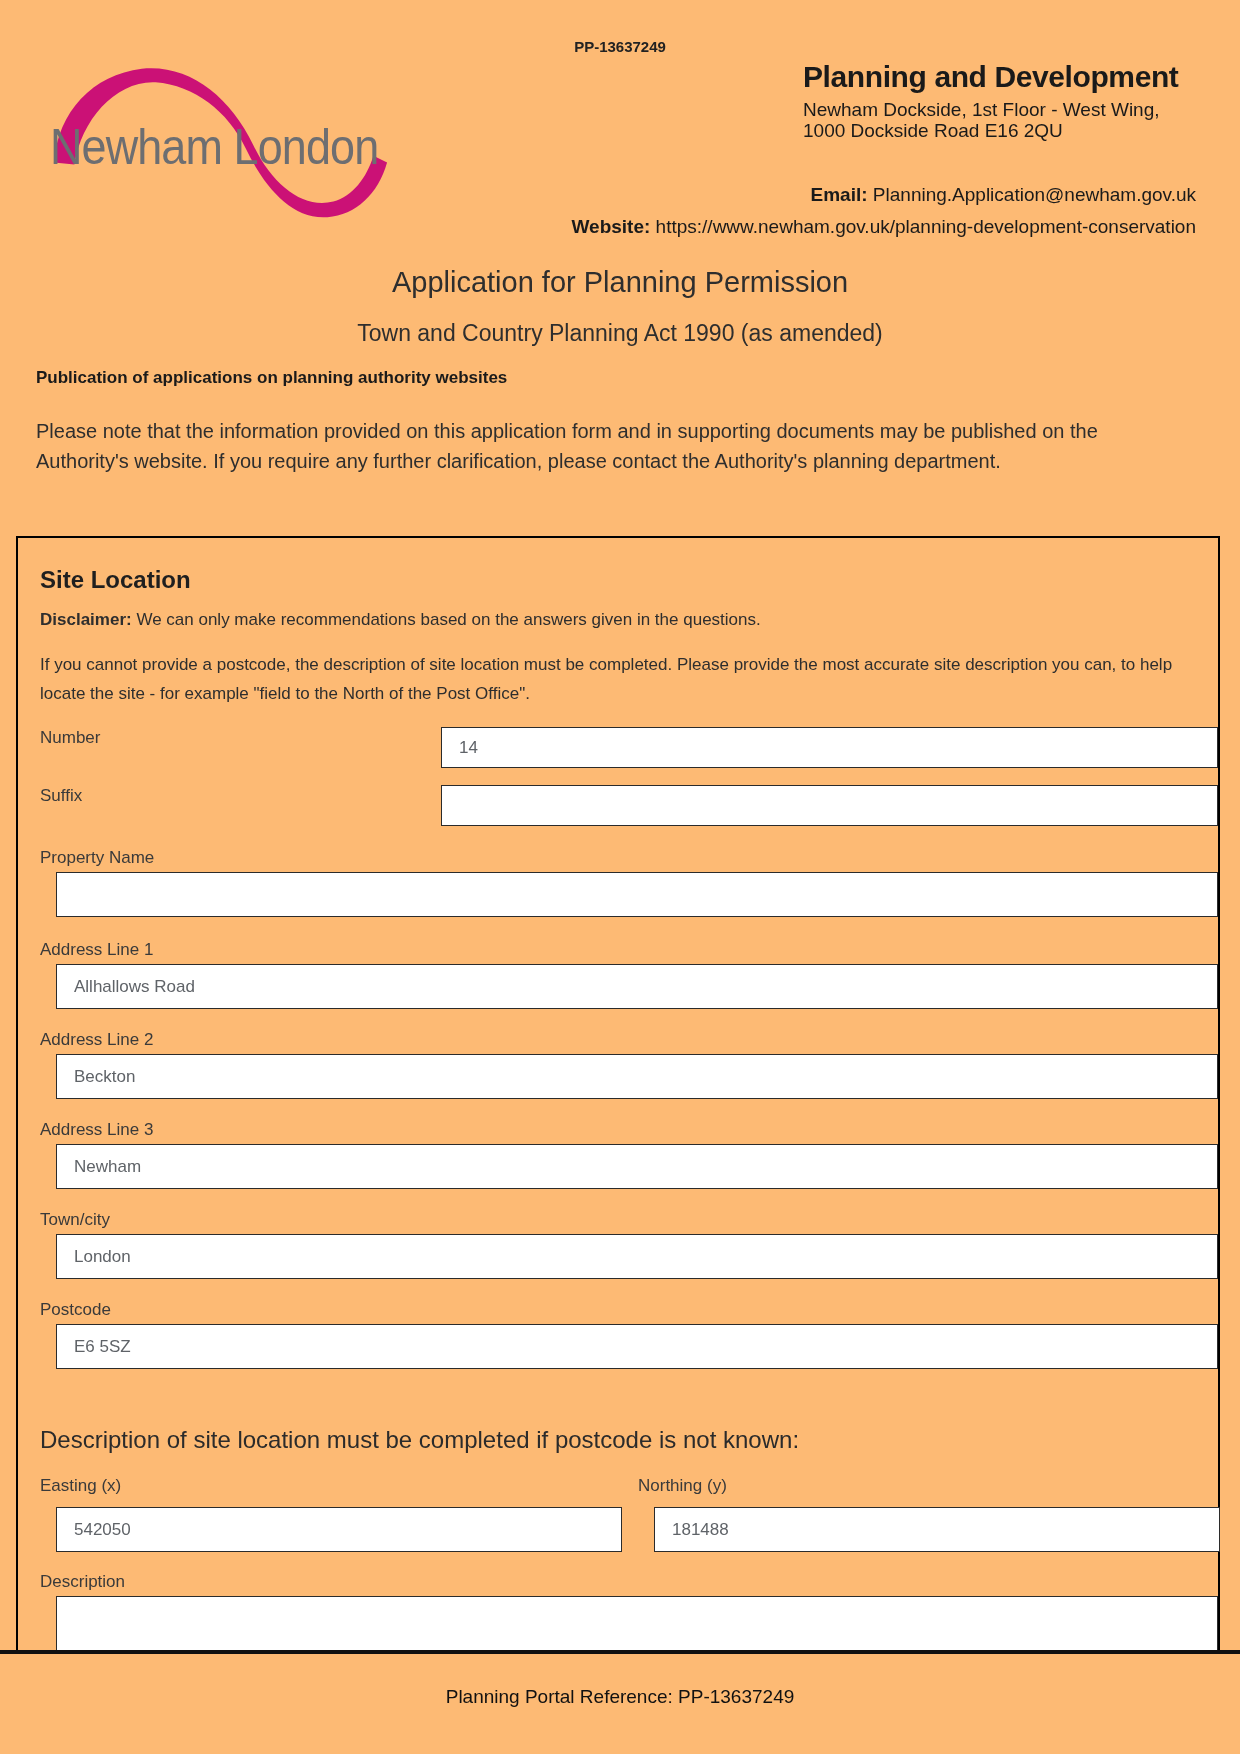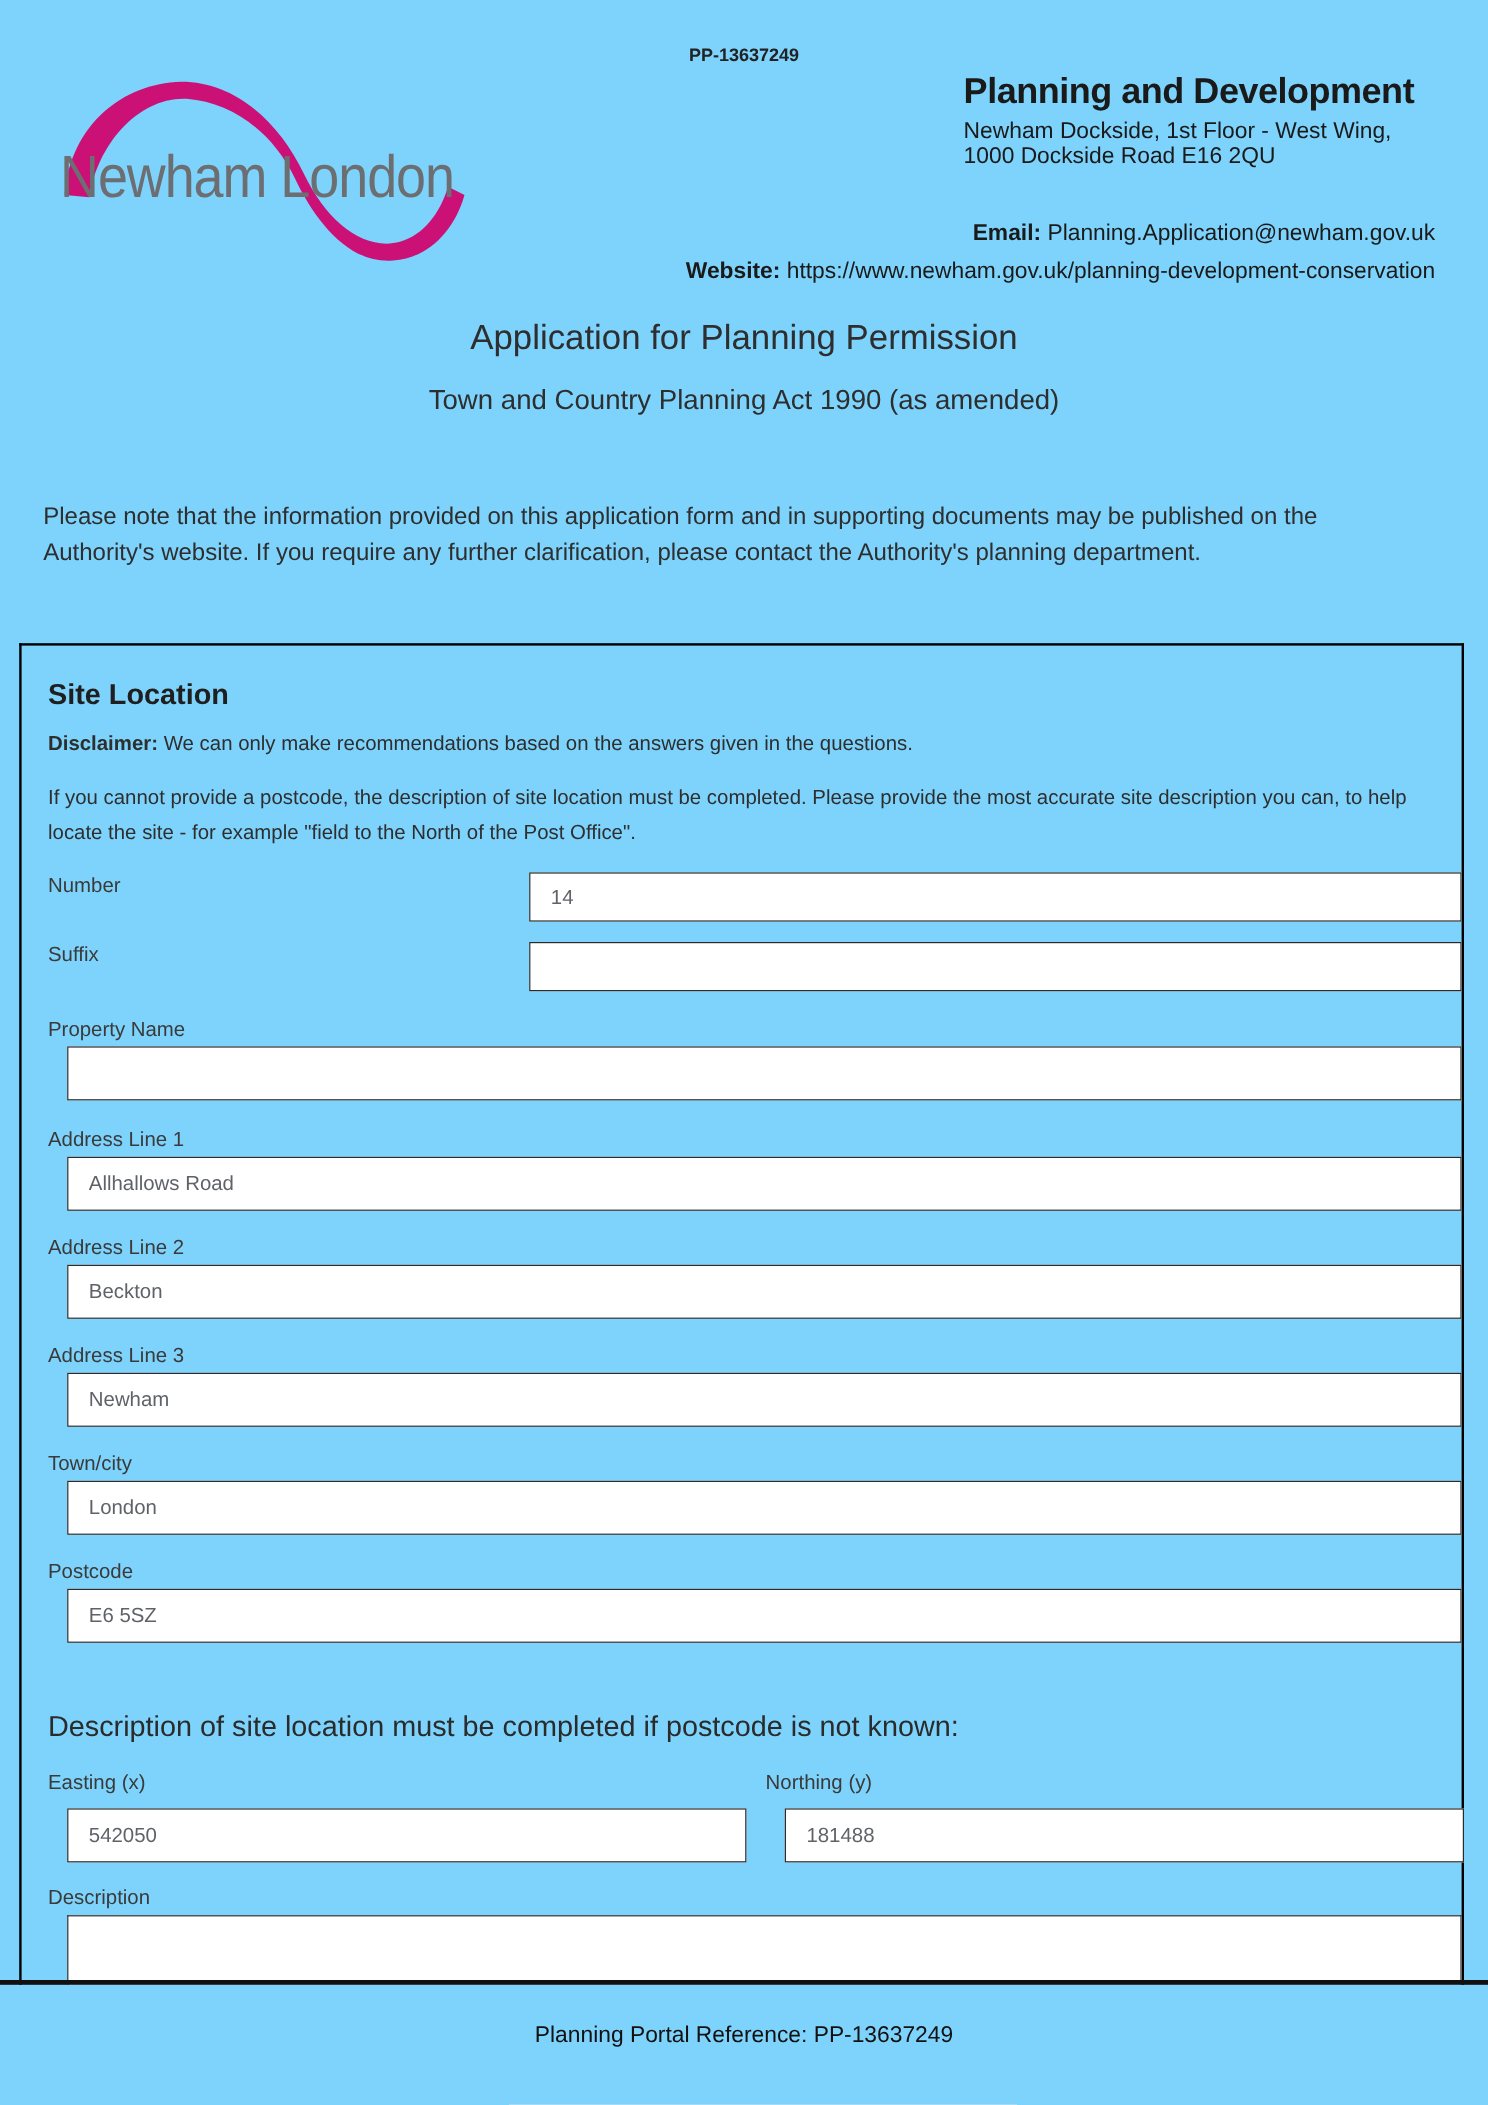--- a/index.html
+++ b/index.html
@@ -1,18 +1,18 @@
 <!DOCTYPE html>
 <html><head>
 <meta charset="utf-8">
 <style>
   html,body { margin:0; padding:0; background:#e9e9e9; }
   .page {
     position:relative; width:1240px; height:1754px; margin:0 auto;
-    background:#7dd3fc; font-family:"Liberation Sans", sans-serif; color:#2e2e2e;
+    background:#fdba74; font-family:"Liberation Sans", sans-serif; color:#2e2e2e;
     overflow:hidden;
   }
   .abs { position:absolute; }
 
   .pp-ref { top:38px; left:0; width:100%; text-align:center;
     font-size:15px; font-weight:bold; color:#222; }
 
   .logo { left:50px; top:60px; width:340px; height:160px; }
 
   .dept { left:803px; top:60px; color:#1a1a1a; }
@@ -71,20 +71,21 @@
   </div>
 
   <div class="abs contact">
     <div><b>Email:</b> <span>Planning.Application@newham.gov.uk</span></div>
     <div><b>Website:</b> <span>https://www.newham.gov.uk/planning-development-conservation</span></div>
   </div>
 
   <div class="abs title-main">Application for Planning Permission</div>
   <div class="abs title-sub">Town and Country Planning Act 1990 (as amended)</div>
 
+  <div class="abs pub-heading">Publication of applications on planning authority websites</div>
   <div class="abs pub-body">Please note that the information provided on this application form and in supporting documents may be published on the Authority's website. If you require any further clarification, please contact the Authority's planning department.</div>
 
   <div class="abs form-box">
 
     <div class="abs sec-heading">Site Location</div>
 
     <div class="abs disclaimer">
       <b>Disclaimer:</b>
       <span>We can only make recommendations based on the answers given in the questions.</span>
     </div>

